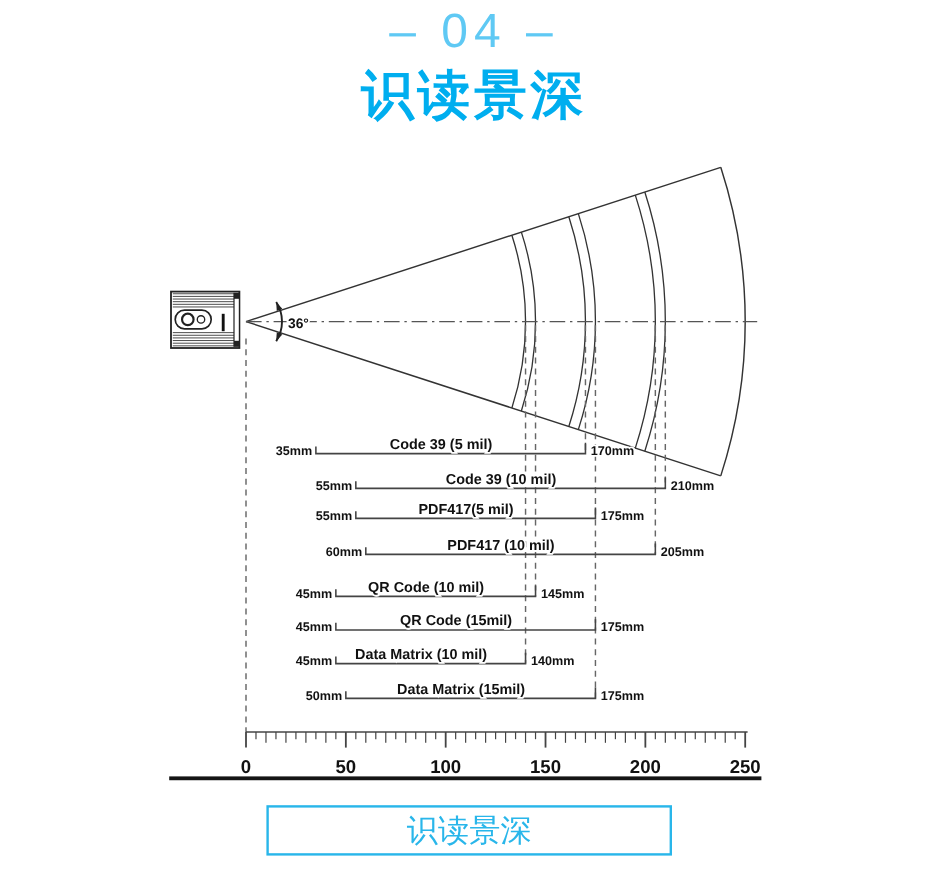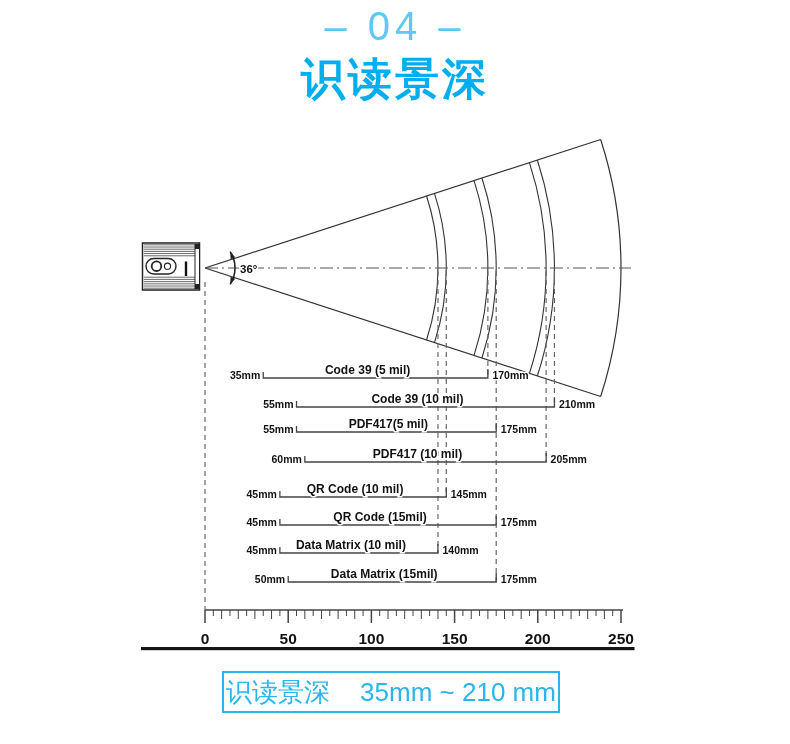--- a/index.html
+++ b/index.html
@@ -152,15 +152,14 @@
       <text x="288.2" y="514" text-anchor="middle" font-size="15.5" font-weight="bold" stroke="#fff" stroke-width="3" paint-order="stroke">50</text>
       <text x="371.4" y="514" text-anchor="middle" font-size="15.5" font-weight="bold" stroke="#fff" stroke-width="3" paint-order="stroke">100</text>
       <text x="454.6" y="514" text-anchor="middle" font-size="15.5" font-weight="bold" stroke="#fff" stroke-width="3" paint-order="stroke">150</text>
       <text x="537.8" y="514" text-anchor="middle" font-size="15.5" font-weight="bold" stroke="#fff" stroke-width="3" paint-order="stroke">200</text>
       <text x="621" y="514" text-anchor="middle" font-size="15.5" font-weight="bold" stroke="#fff" stroke-width="3" paint-order="stroke">250</text>
       <rect x="141" y="517" width="493.5" height="3.2" fill="#151515"></rect>
     </svg>
 
   <div class="summary">
     <span>识读景深</span>
-    <span>35mm ~ 210 mm</span>
   </div>
 </div>
 
 </body></html>

